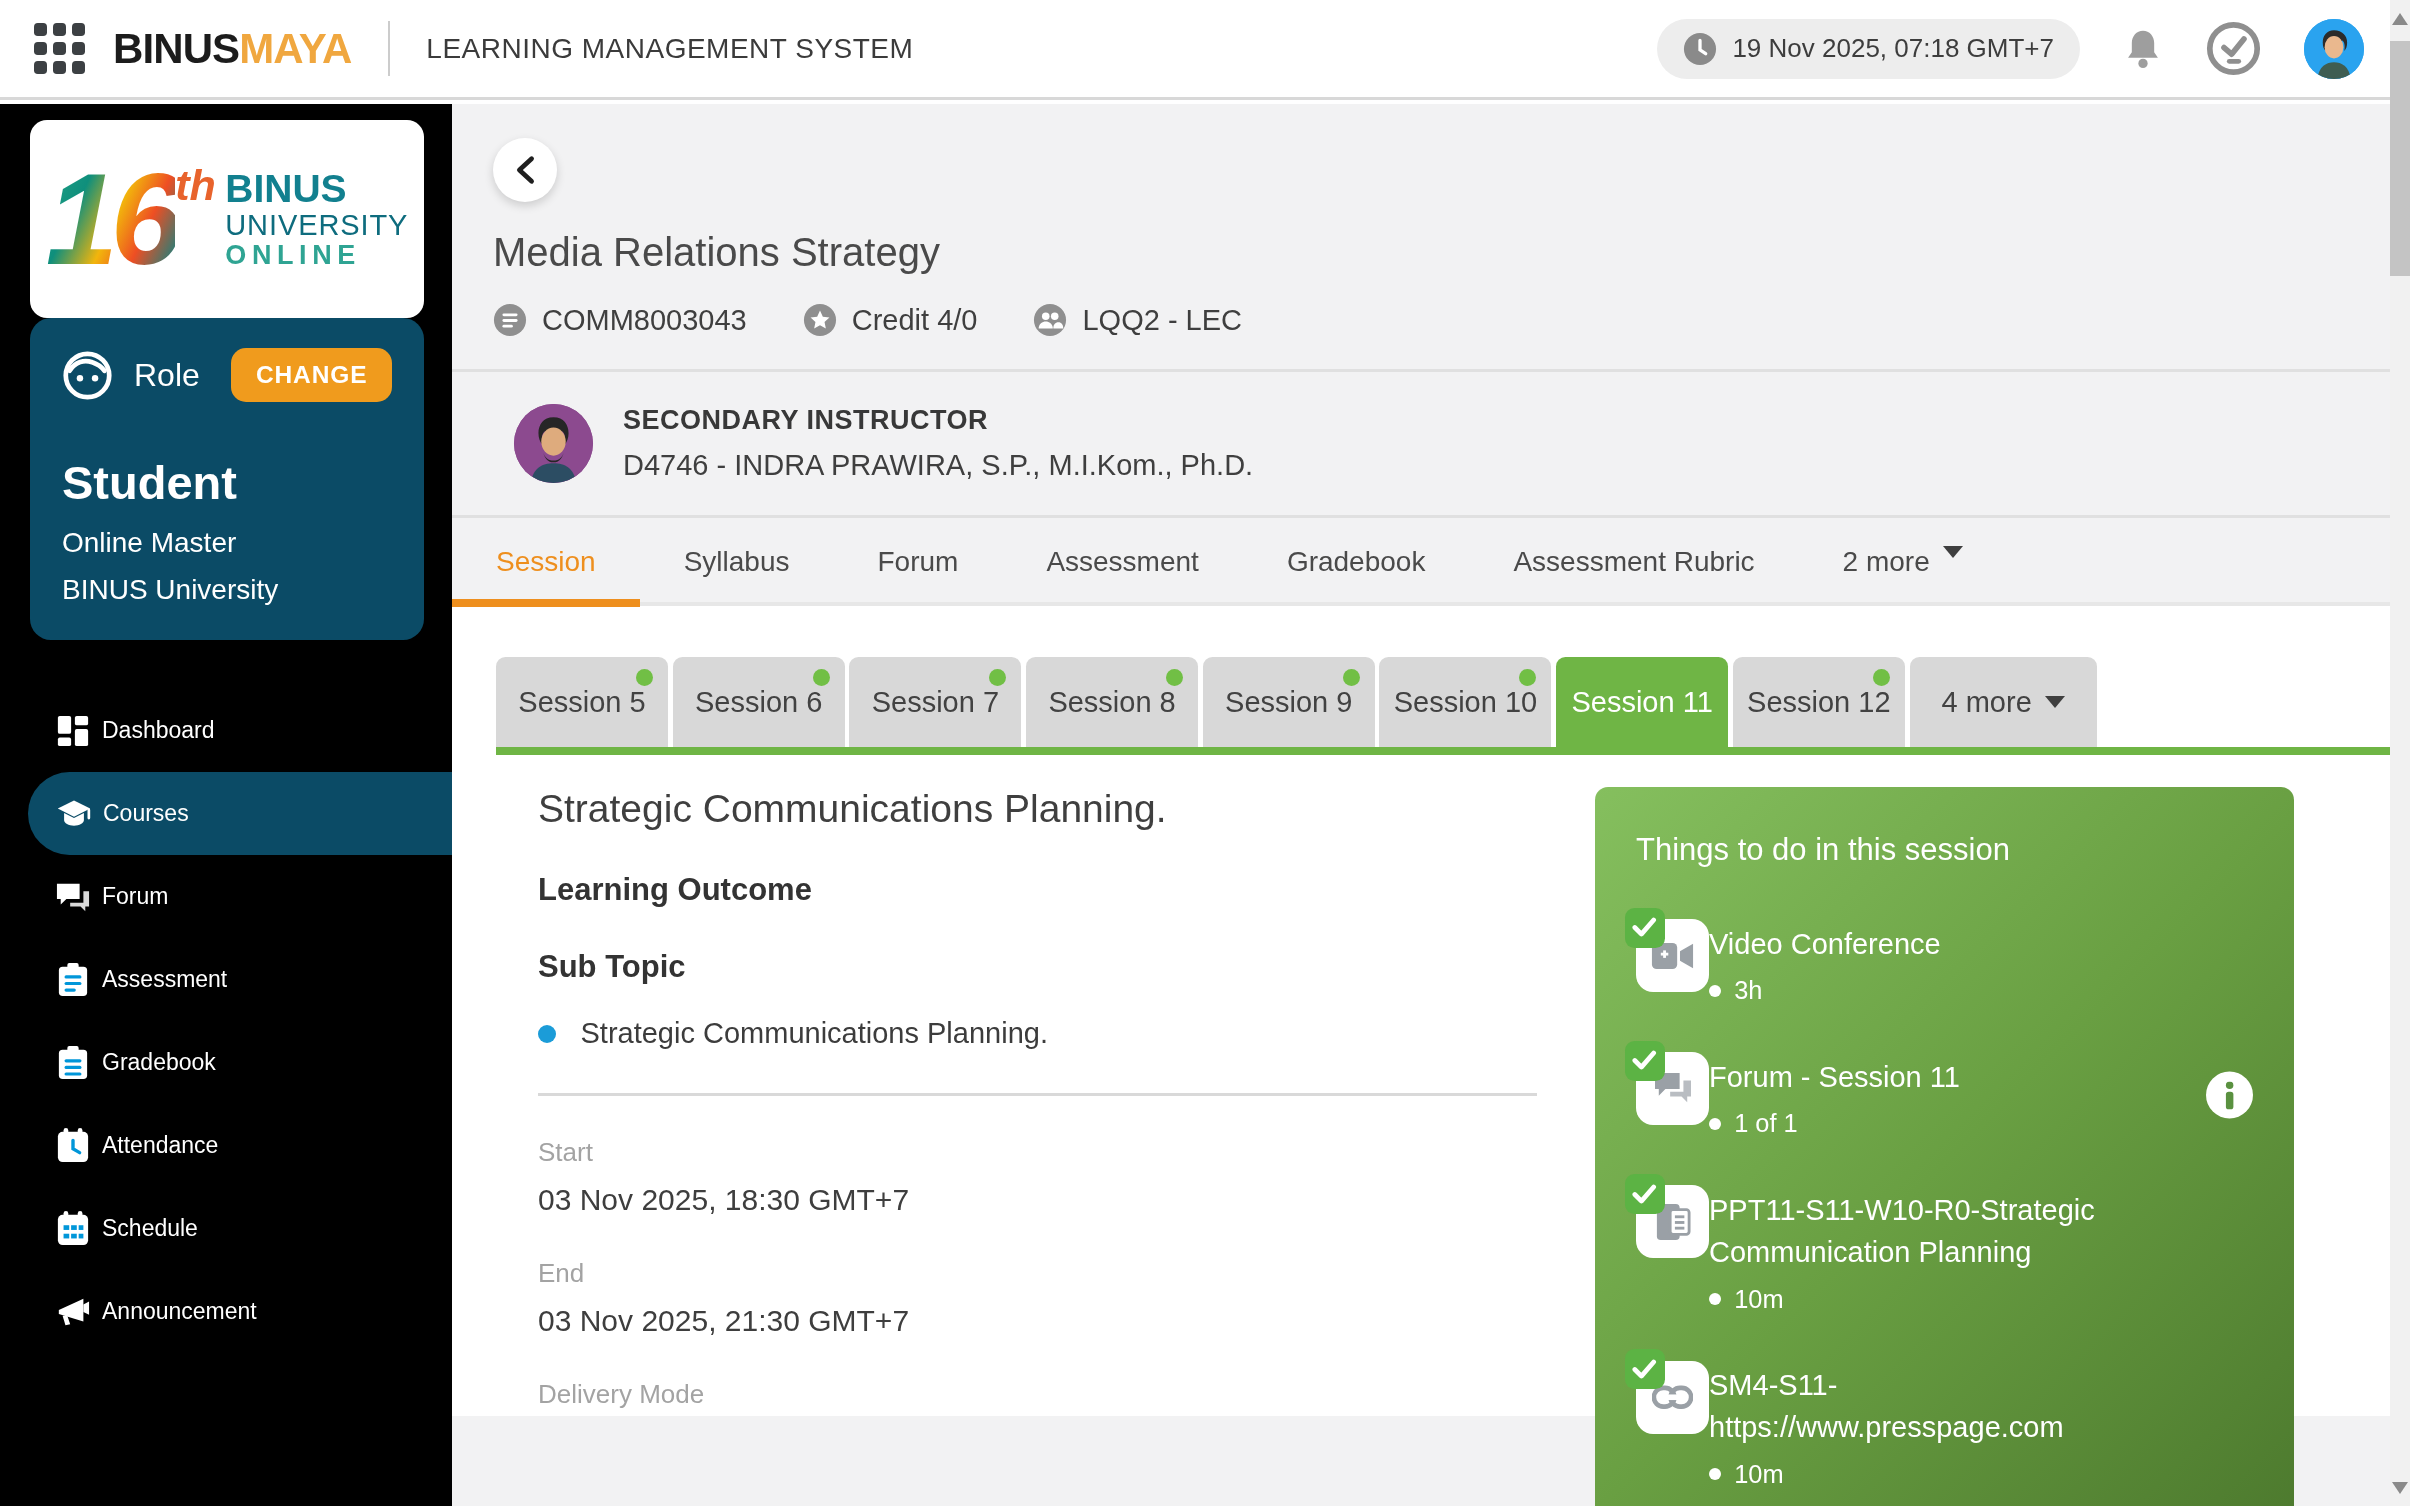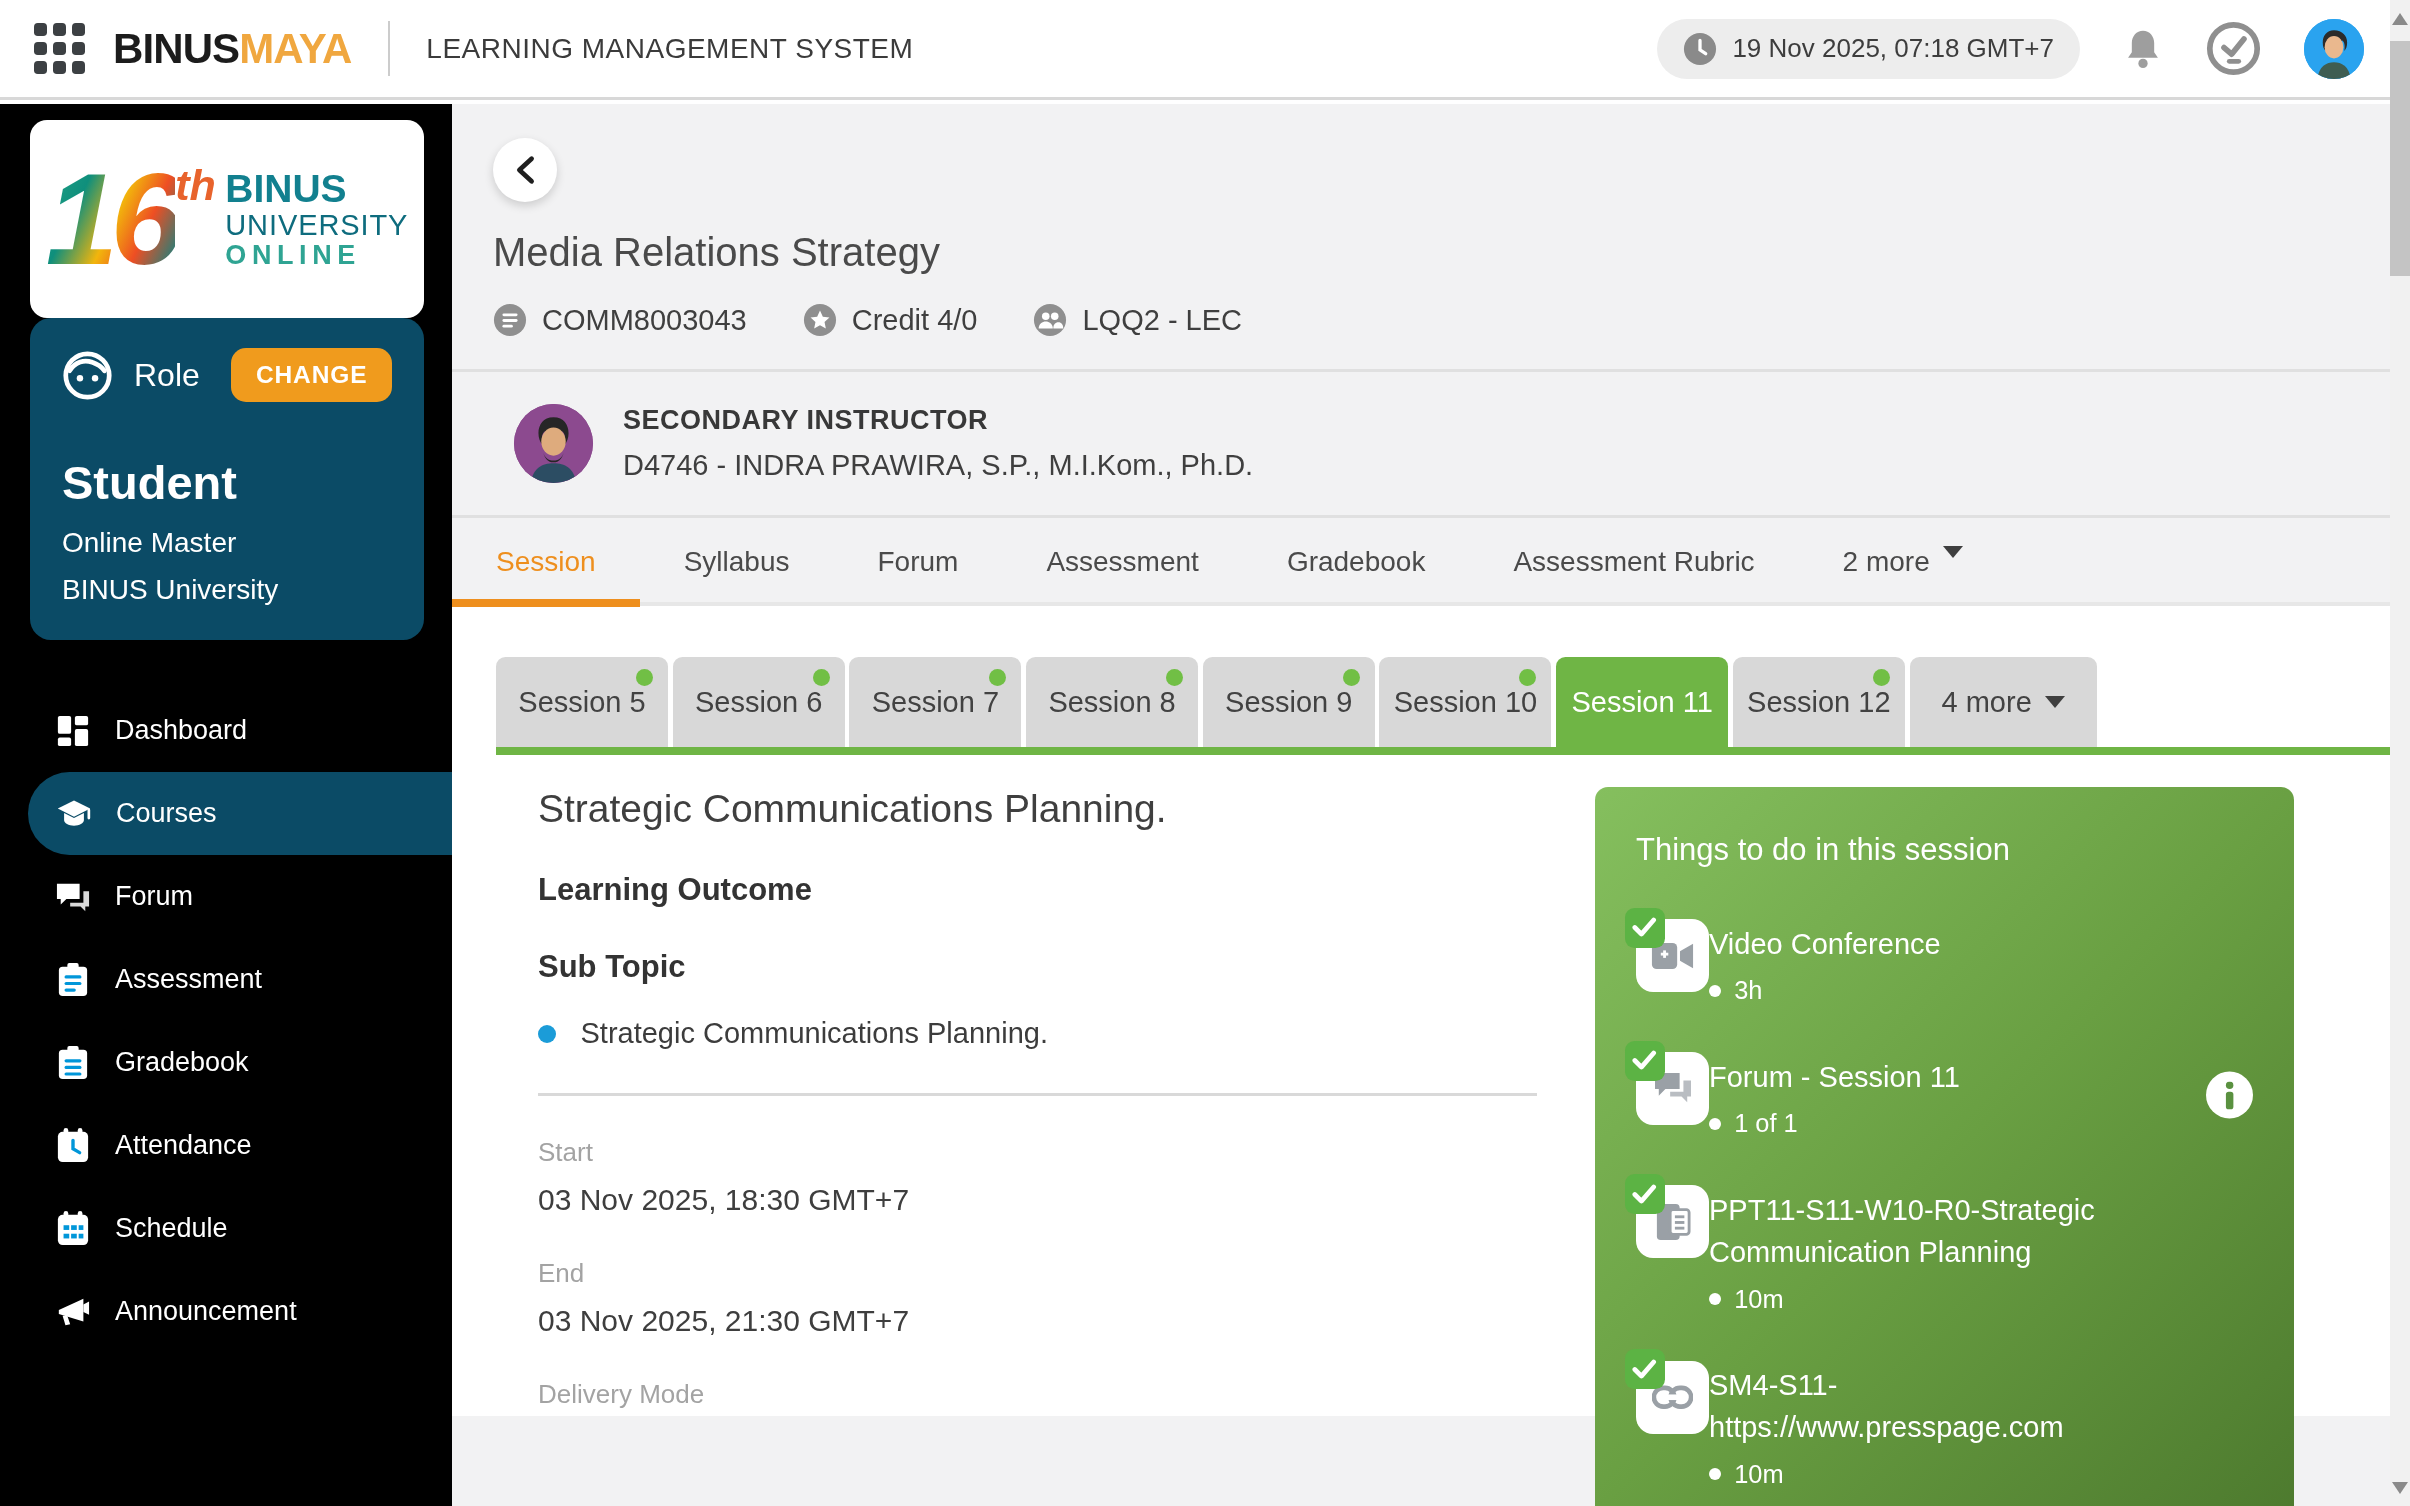--- a/index.html
+++ b/index.html
@@ -45,21 +45,21 @@
              padding:30px 32px 34px;color:#fff;}
   .role-row{display:flex;align-items:center;gap:21px;}
   .role-label{font-size:32px;}
   .change-btn{margin-left:auto;background:#f09b1d;color:#fff;font-weight:bold;font-size:24.5px;letter-spacing:0.9px;
               border:none;border-radius:15px;padding:13px 24.5px;cursor:pointer;font-family:inherit;}
   .role-name{font-size:47px;font-weight:bold;margin-top:53px;}
   .role-program{font-size:28px;margin-top:17px;}
   .role-institution{font-size:28px;margin-top:15px;}
 
   .nav{margin-top:49px;display:flex;flex-direction:column;}
-  .nav-item{height:83px;display:flex;align-items:center;gap:24px;padding-left:55px;color:#fff;font-size:27px;cursor:pointer;}
+  .nav-item{height:83px;display:flex;align-items:center;gap:11px;padding-left:55px;color:#fff;font-size:23px;cursor:pointer;}
   .nav-item.active{background:#0b4b66;border-radius:43px 0 0 43px;margin-left:28px;padding-left:28px;}
   .nav-ico{width:36px;height:36px;flex:none;display:flex;align-items:center;justify-content:center;}
 
   
   .main{position:absolute;left:452px;top:104px;right:21px;bottom:0;background:#f2f2f3;overflow:hidden;}
   .course-header{padding:34px 0 0 41px;}
   .back-btn{width:64px;height:64px;border-radius:50%;background:#fff;border:none;cursor:pointer;
             box-shadow:0 3.8px 9.4px rgba(0,0,0,.16);display:flex;align-items:center;justify-content:center;margin-bottom:28px;}
   .course-title{font-size:40px;color:#4a4a4a;font-weight:400;margin:7.5px 0 28px;}
   .course-meta{display:flex;gap:56px;padding-bottom:32px;}

